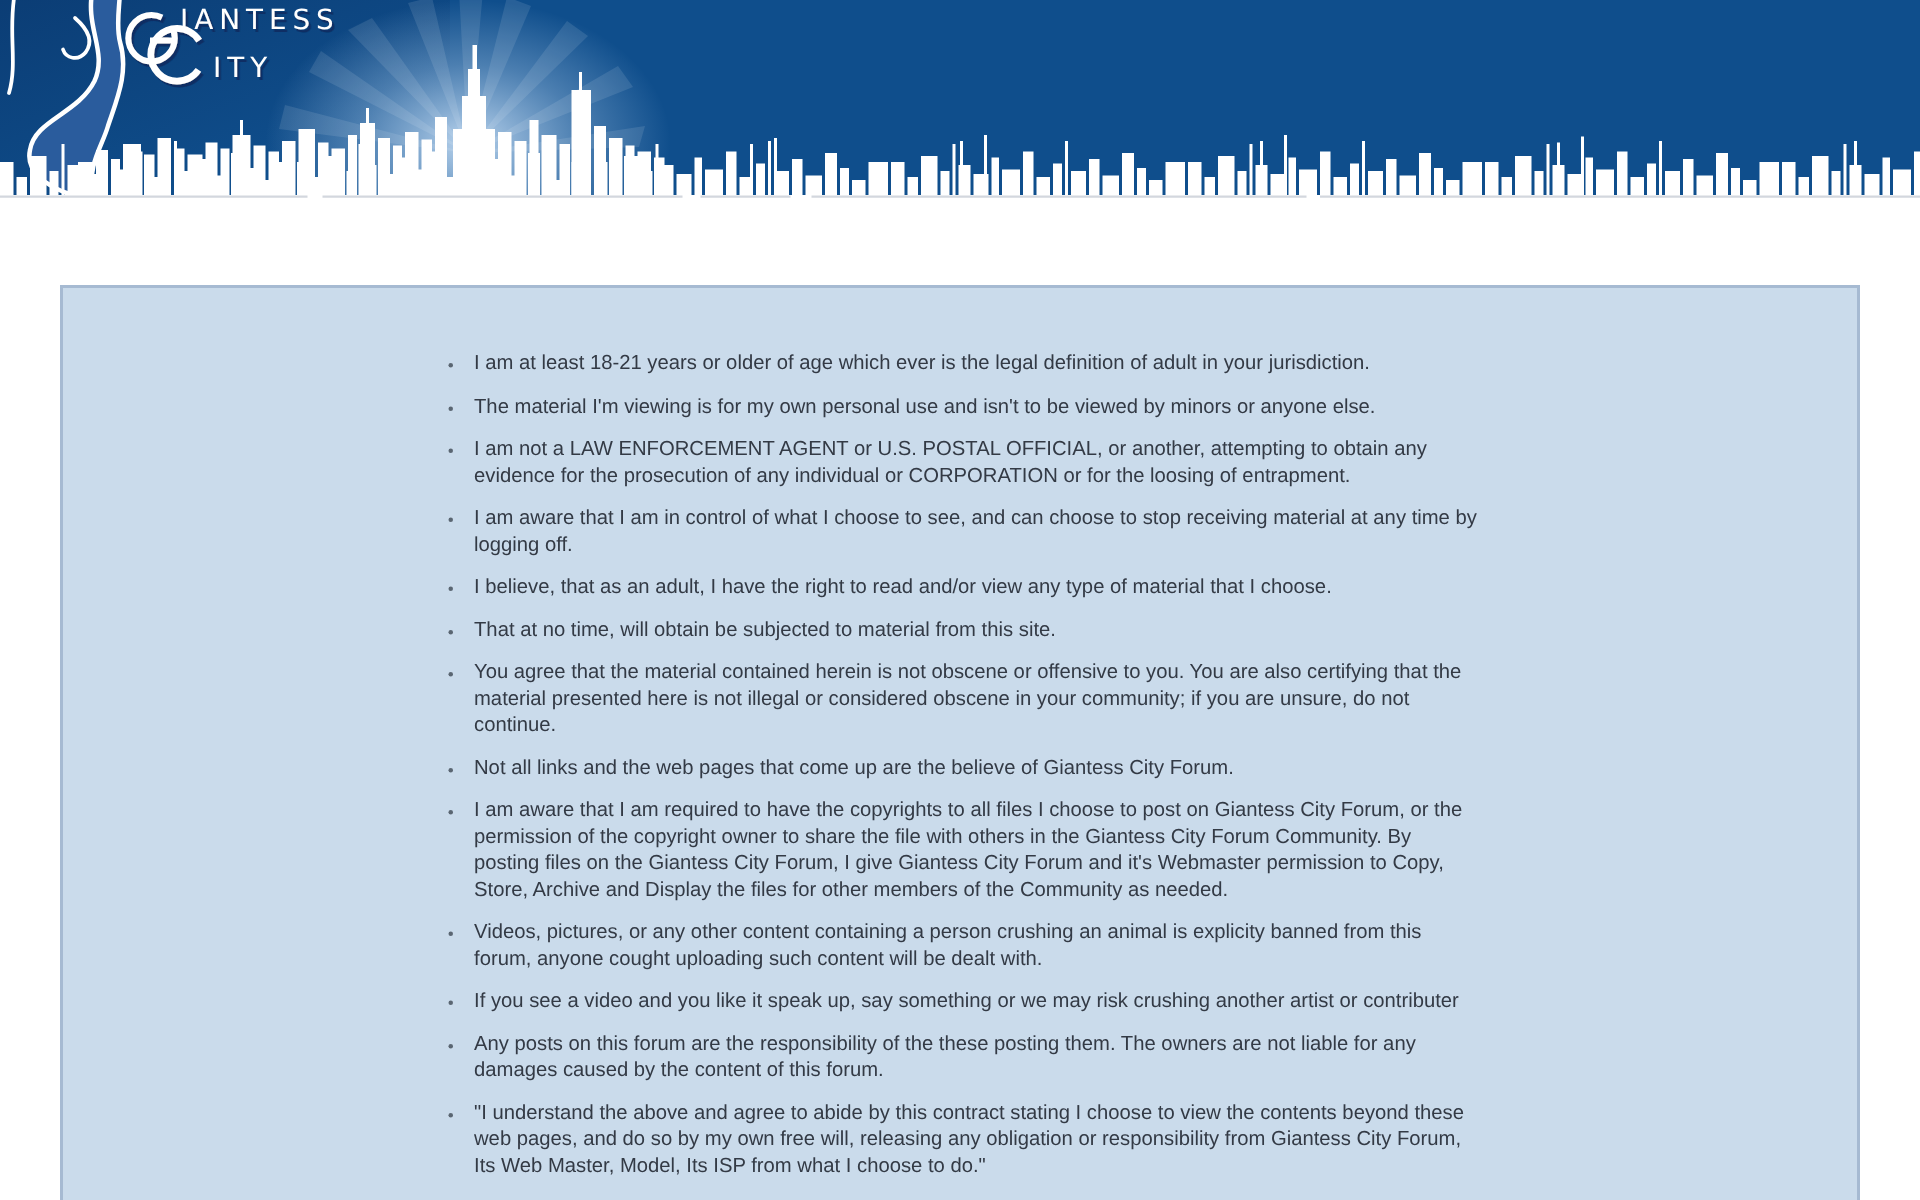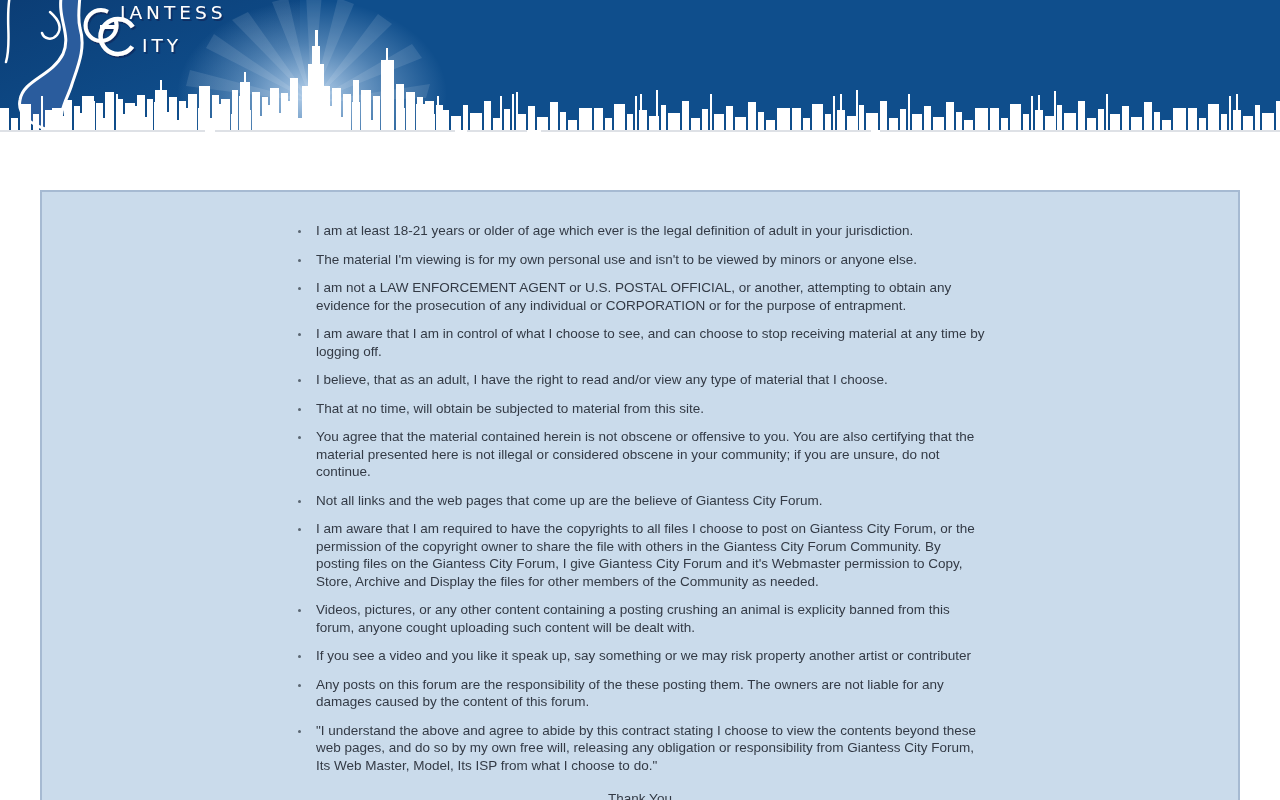--- a/index.html
+++ b/index.html
@@ -12,21 +12,21 @@
   .header-underline{position:absolute;left:0;top:130px;width:1280px;height:2px;}
   .disclaimer-panel{
     box-sizing:border-box;width:1200px;height:640px;margin:60px auto 0;
     background:#cadbeb;border:2px solid #a6bad2;padding-top:30px;
   }
   .copy{
     width:690px;margin:0 auto;color:#333a45;
     font-size:13.5px;line-height:17.5px;
   }
   ul.disclaimer-list{margin:0;padding:0 0 0 16px;list-style:disc;}
-  ul.disclaimer-list li{margin:0 0 11px 0;padding-left:5px;}
+  ul.disclaimer-list li{margin:11px 0 11px 0;padding-left:5px;}
   ul.disclaimer-list li::marker{color:#5a6672;font-size:10px;}
   .closing{text-align:center;margin-top:16px;color:#333a45;}
   .closing div{line-height:17.5px;}
 </style>
 </head>
 <body>
 
 <div class="site-header">
   <svg width="1280" height="130" viewBox="0 0 1280 130">
     <defs>
@@ -264,29 +264,29 @@
   <svg class="header-underline" width="1280" height="2">
     <line x1="0" y1="1" x2="1280" y2="1" stroke="#d3d7de" stroke-width="1.5" stroke-dasharray="205 10 240 12 60 14 330 9 400"></line>
   </svg>
 </div>
 
 <div class="disclaimer-panel">
   <div class="copy">
     <ul class="disclaimer-list">
         <li>I am at least 18-21 years or older of age which ever is the legal definition of adult in your jurisdiction.</li>
         <li>The material I'm viewing is for my own personal use and isn't to be viewed by minors or anyone else.</li>
-        <li>I am not a LAW ENFORCEMENT AGENT or U.S. POSTAL OFFICIAL, or another, attempting to obtain any evidence for the prosecution of any individual or CORPORATION or for the purpose of entrapment.</li>
+        <li>I am not a LAW ENFORCEMENT AGENT or U.S. POSTAL OFFICIAL, or another, attempting to obtain any evidence for the prosecution of any individual or CORPORATION or for the loosing of entrapment.</li>
         <li>I am aware that I am in control of what I choose to see, and can choose to stop receiving material at any time by logging off.</li>
         <li>I believe, that as an adult, I have the right to read and/or view any type of material that I choose.</li>
         <li>That at no time, will obtain be subjected to material from this site.</li>
         <li>You agree that the material contained herein is not obscene or offensive to you. You are also certifying that the material presented here is not illegal or considered obscene in your community; if you are unsure, do not continue.</li>
         <li>Not all links and the web pages that come up are the believe of Giantess City Forum.</li>
         <li>I am aware that I am required to have the copyrights to all files I choose to post on Giantess City Forum, or the permission of the copyright owner to share the file with others in the Giantess City Forum Community. By posting files on the Giantess City Forum, I give Giantess City Forum and it's Webmaster permission to Copy, Store, Archive and Display the files for other members of the Community as needed.</li>
-        <li>Videos, pictures, or any other content containing a posting crushing an animal is explicity banned from this forum, anyone cought uploading such content will be dealt with.</li>
-        <li>If you see a video and you like it speak up, say something or we may risk property another artist or contributer</li>
+        <li>Videos, pictures, or any other content containing a person crushing an animal is explicity banned from this forum, anyone cought uploading such content will be dealt with.</li>
+        <li>If you see a video and you like it speak up, say something or we may risk crushing another artist or contributer</li>
         <li>Any posts on this forum are the responsibility of the these posting them. The owners are not liable for any damages caused by the content of this forum.</li>
         <li>"I understand the above and agree to abide by this contract stating I choose to view the contents beyond these web pages, and do so by my own free will, releasing any obligation or responsibility from Giantess City Forum, Its Web Master, Model, Its ISP from what I choose to do."</li>
       </ul>
     <div class="closing">
       <div>Thank You</div>
 
     </div>
   </div>
 </div>
 

